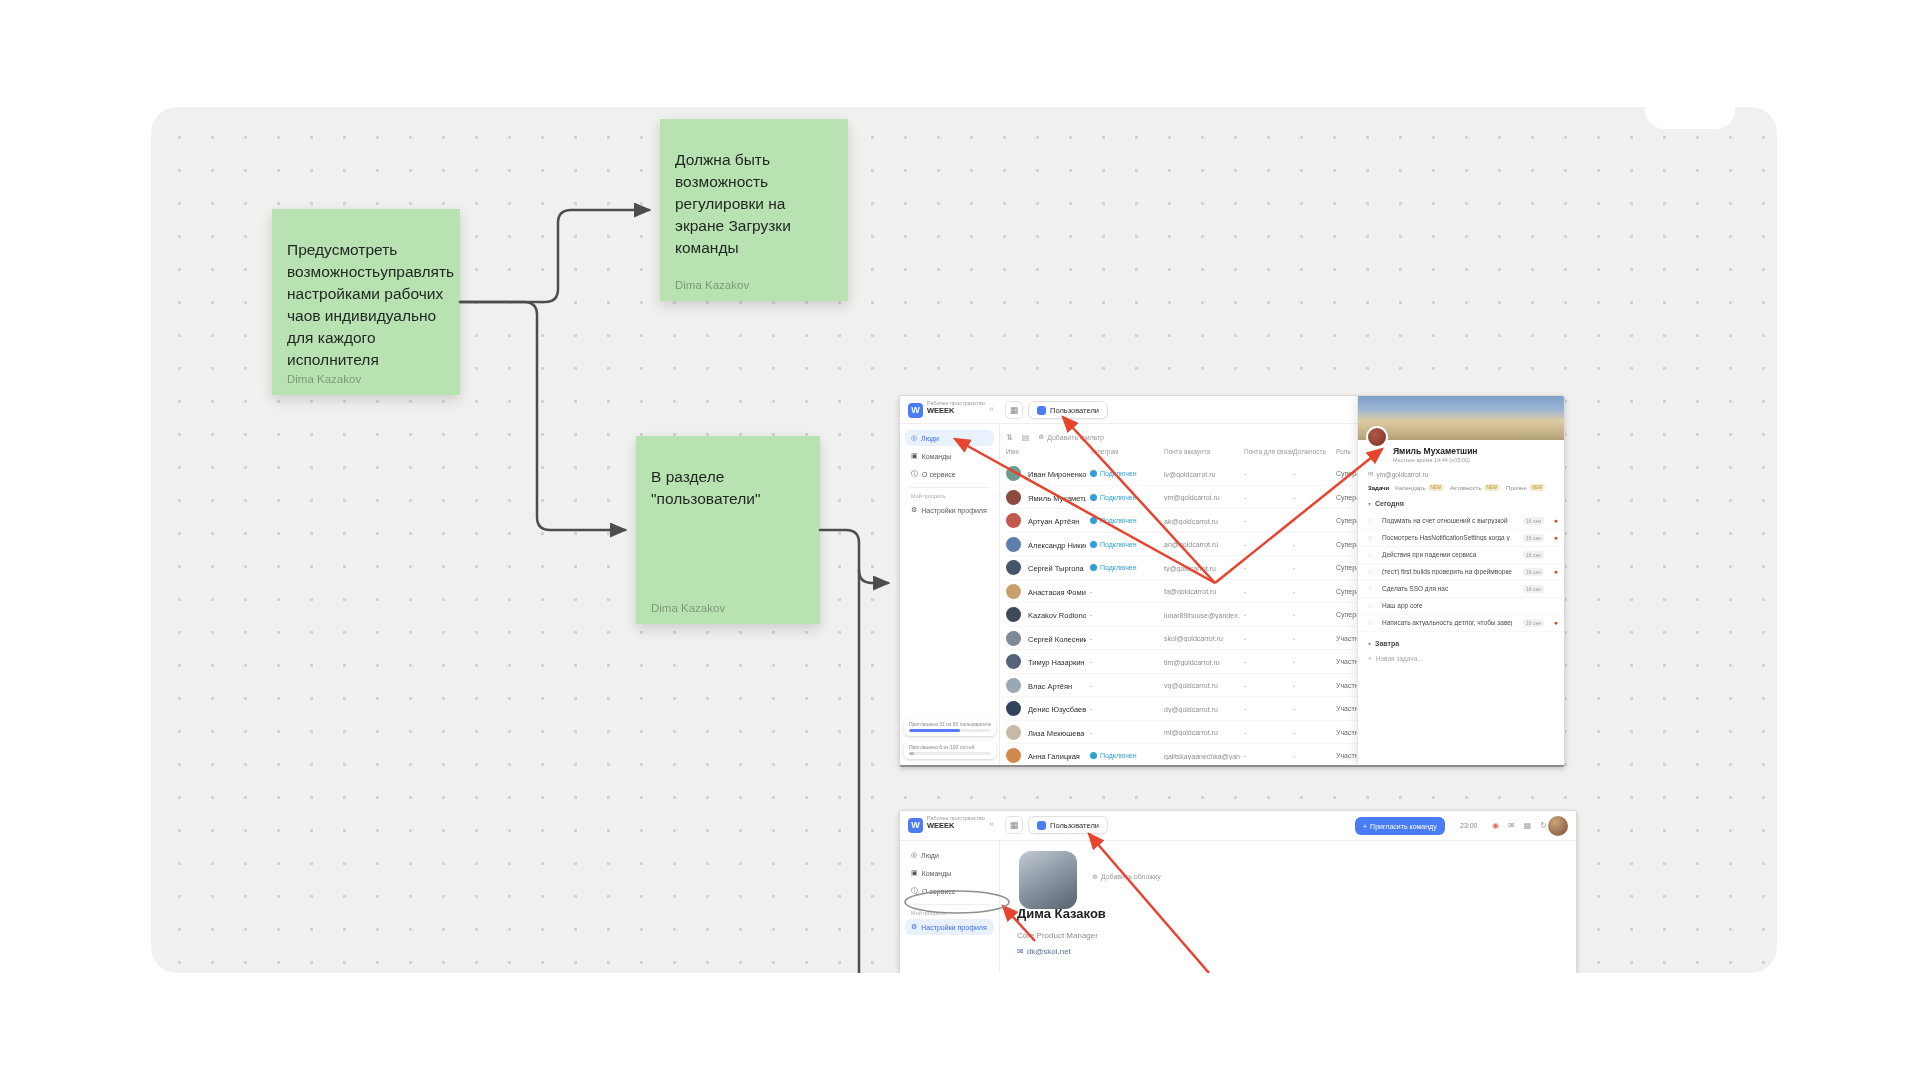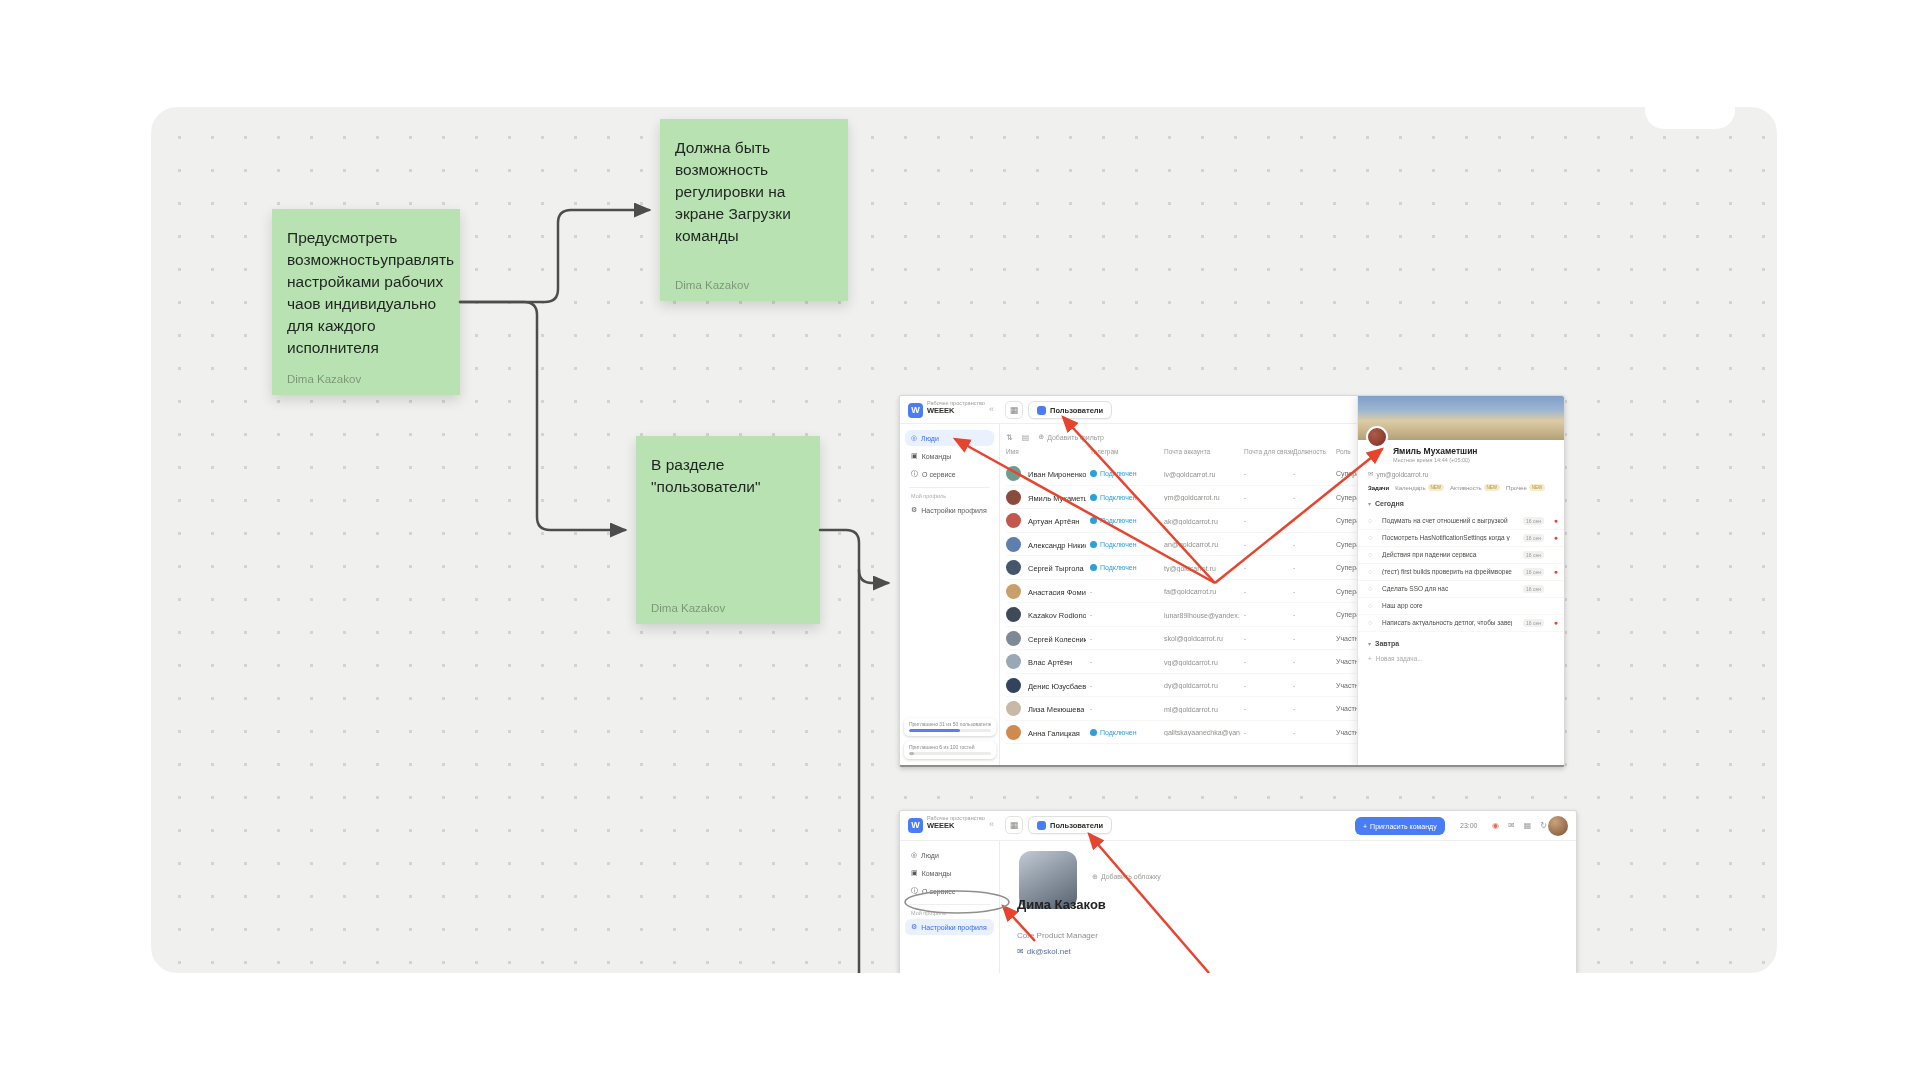--- a/index.html
+++ b/index.html
@@ -14,21 +14,21 @@
     background-size:33px 33px; background-position:12px 14px;
     border-radius:26px; overflow:hidden;
   }
   .notch { position:absolute; top:-16px; right:42px; width:90px; height:38px; background:#fff; border-radius:19px; z-index:6; }
 
   svg.overlay { position:absolute; left:0; top:0; z-index:40; pointer-events:none; }
 
   
   .note {
     position:absolute; background:var(--note,#b9e2b2); z-index:20;
-    box-shadow:0 5px 12px rgba(0,0,0,.14); padding:18px 15px 12px 15px;
+    box-shadow:0 5px 12px rgba(0,0,0,.14); padding:30px 15px 12px 15px;
   }
   .note-text { font-size:15.5px; line-height:1.42; color:#1e2420; }
   .note-author { position:absolute; left:15px; bottom:10px; font-size:11.5px; color:rgba(0,0,0,.34); }
   .note1 { left:121px; top:102px; width:188px; height:186px; }
   .note2 { left:509px; top:12px;  width:188px; height:182px; }
   .note3 { left:485px; top:329px; width:184px; height:188px; }
 
   
   .app { position:absolute; background:#fff; z-index:10; border:1px solid #d9d9d7; overflow:hidden;
          box-shadow:0 2px 5px rgba(0,0,0,.18); color:#333; }
@@ -41,21 +41,21 @@
            border-radius:4px; color:#fff; font-size:9px; font-weight:bold; text-align:center; line-height:15px; }
   .ws { position:absolute; left:27px; top:4px; }
   .ws-label { display:block; font-size:5.5px; color:#9b9b99; }
   .ws-name  { display:block; font-size:7.5px; font-weight:bold; color:#2e2e2c; }
   .collapse { position:absolute; left:89px; top:8px; font-size:9px; color:#b9b9b7; }
   .grid-chip { position:absolute; left:105px; top:5px; width:18px; height:18px; border:1px solid #e3e3e1;
                border-radius:5px; font-size:9px; color:#8a8a88; text-align:center; line-height:17px; background:#fff; }
   .tab-chip { position:absolute; left:128px; top:5px; height:18px; display:inline-flex; align-items:center; gap:4px;
               padding:0 8px; border:1px solid #e0e0de; border-radius:6px; background:#fff; box-shadow:0 1px 1px rgba(0,0,0,.05); }
   .tab-ico { width:9px; height:9px; background:var(--accent,#4a7cf6); border-radius:3px; }
-  .tab-lbl { font-size:7.5px; color:#2e2e2c; font-weight:bold; white-space:nowrap; }
+  .tab-lbl { font-size:7.5px; color:#2e2e2c; font-weight:normal; white-space:nowrap; }
 
   .side { position:absolute; left:0; width:100px; bottom:0; border-right:1px solid #ececea; padding:6px 5px; background:#fff; }
   .app1 .side { top:28px; } .app2 .side { top:30px; }
   .side-item { display:flex; align-items:center; gap:4px; height:16px; margin-bottom:2px; padding:0 6px;
                border-radius:6px; color:#5a5a58; }
   .side-item.active { background:#e9f1fe; color:#3a6df0; }
   .side-ico { font-size:7px; }
   .side-lbl { font-size:7px; white-space:nowrap; }
   .side-div { height:1px; background:#eeeeec; margin:5px 4px; }
   .side-sec { font-size:5.5px; color:#ababab; margin:3px 0 3px 6px; }
@@ -123,21 +123,21 @@
                 border-radius:6px; font-size:7px; display:inline-flex; align-items:center; gap:3px; padding:0 8px; white-space:nowrap; }
   .tb-time { position:absolute; left:560px; top:11px; font-size:7px; color:#8a8a88; }
   .tb-icons { position:absolute; left:592px; top:10px; display:flex; gap:9px; }
   .tb-ico { font-size:8px; color:#9b9b99; }
   .tb-ico:first-child { color:#e06c5a; }
   .tb-avatar { position:absolute; right:8px; top:5px; width:20px; height:20px; border-radius:50%;
                background:radial-gradient(circle at 35% 30%,#caa27b,#7a5236); }
   .a2-photo { position:absolute; left:119px; top:40px; width:58px; height:58px; border-radius:12px;
               background:linear-gradient(150deg,#c3cbd4 0%,#8f9aa6 45%,#57626e 100%); }
   .a2-cover { position:absolute; left:192px; top:62px; font-size:7px; color:#9b9b99; display:flex; gap:3px; }
-  .a2-name  { position:absolute; left:117px; top:86px; font-size:13px; font-weight:bold; color:#222; }
+  .a2-name  { position:absolute; left:117px; top:95px; font-size:13px; font-weight:bold; color:#222; }
   .a2-role  { position:absolute; left:117px; top:120px; font-size:8px; color:#8f8f8d; }
   .a2-link  { position:absolute; left:117px; top:136px; font-size:8px; color:#5a6f9e; display:flex; gap:3px; align-items:center; }
 </style>
 </head>
 <body>
 
 <div class="stage">
   <div class="board">
 
     <div class="notch"></div>
@@ -306,20 +306,31 @@
           <span class="cv-pos">-</span>
           <span class="cv-role">Суперадмин</span>
         </div>
           <div class="trow">
           <span class="cv-av" style="background:#7d8a96"></span>
           <span class="cv-name">Сергей Колесников</span>
           <span class="cv-tg">
               <span class="tg-off">-</span>
             </span>
           <span class="cv-email">skol@goldcarrot.ru</span>
+          <span class="cv-contact">-</span>
+          <span class="cv-pos">-</span>
+          <span class="cv-role">Участник</span>
+        </div>
+          <div class="trow">
+          <span class="cv-av" style="background:#54637a"></span>
+          <span class="cv-name">Тимур Назаркин</span>
+          <span class="cv-tg">
+              <span class="tg-off">-</span>
+            </span>
+          <span class="cv-email">tim@goldcarrot.ru</span>
           <span class="cv-contact">-</span>
           <span class="cv-pos">-</span>
           <span class="cv-role">Участник</span>
         </div>
           <div class="trow">
           <span class="cv-av" style="background:#9aa7b4"></span>
           <span class="cv-name">Влас Артёян</span>
           <span class="cv-tg">
               <span class="tg-off">-</span>
             </span>

